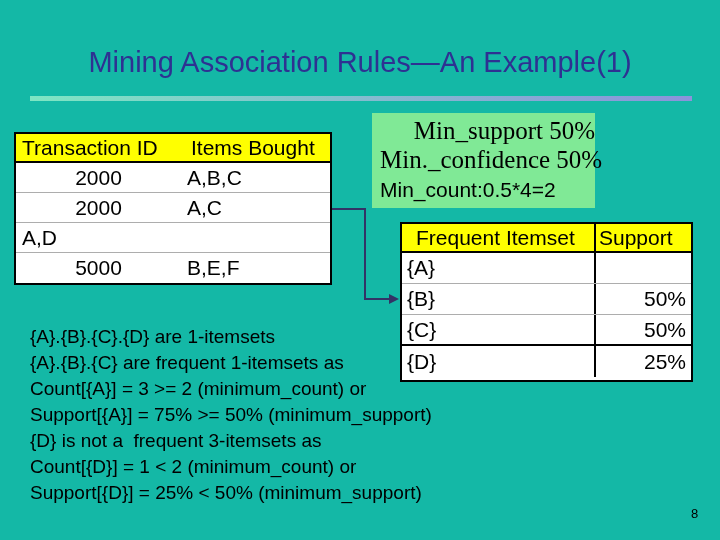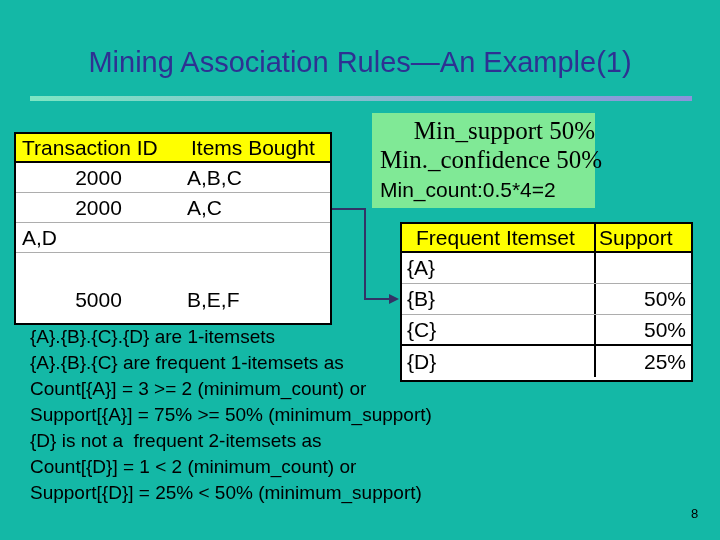--- a/index.html
+++ b/index.html
@@ -20,31 +20,31 @@
     color: #2E3192;
     white-space: nowrap;
   }
   .rule {
     position: absolute; left: 30px; top: 96px; width: 662px; height: 5px;
     background: linear-gradient(to right, #7DE6C3, #8C93DB);
   }
 
   
   .txn-table {
-    position: absolute; left: 14px; top: 132px; width: 318px; height: 193px;
+    position: absolute; left: 14px; top: 132px; width: 318px; height: 153px;
     border: 2px solid #000; background: #fff; font-size: 21px;
   }
   .txn-header {
     height: 29px; background: #FFFF00; border-bottom: 2px solid #000;
     display: flex; align-items: center;
   }
   .txn-header .h1 { width: 165px; padding-left: 6px; }
   .txn-header .h2 { flex: 1; padding-left: 10px; }
   .txn-row { height: 30px; display: flex; align-items: center; border-bottom: 1px solid #ADADAD; }
-  .txn-row:last-child { border-bottom: none; margin-top: 32px; }
+  .txn-row:last-child { border-bottom: none; }
   .txn-id { width: 165px; text-align: center; }
   .txn-items { flex: 1; padding-left: 6px; }
 
   
   .min-box {
     position: absolute; left: 372px; top: 113px; width: 223px; height: 95px;
     background: #80E996; padding: 3px 0 0 8px;
   }
   .min-serif { font-family: "Liberation Serif", serif; font-size: 25px; line-height: 29px; white-space: nowrap; text-align: right; }
   .min-sans  { font-family: "Liberation Sans", sans-serif; font-size: 21px; line-height: 31px; white-space: nowrap; }
@@ -142,20 +142,20 @@
       <span class="c1">{D}</span>
       <span class="c2">25%</span>
     </div>
   </div>
 
   <div class="body-text">
     <div>{A}.{B}.{C}.{D} are 1-itemsets</div>
     <div>{A}.{B}.{C} are frequent 1-itemsets as</div>
     <div>Count[{A}] = 3 &gt;= 2 (minimum_count) or</div>
     <div>Support[{A}] = 75% &gt;= 50% (minimum_support)</div>
-    <div>{D} is not a  frequent 2-itemsets as</div>
+    <div>{D} is not a  frequent 3-itemsets as</div>
     <div>Count[{D}] = 1 &lt; 2 (minimum_count) or</div>
     <div>Support[{D}] = 25% &lt; 50% (minimum_support)</div>
   </div>
 
   <div class="page-number">8</div>
 
 </div>
 
 </body></html>

